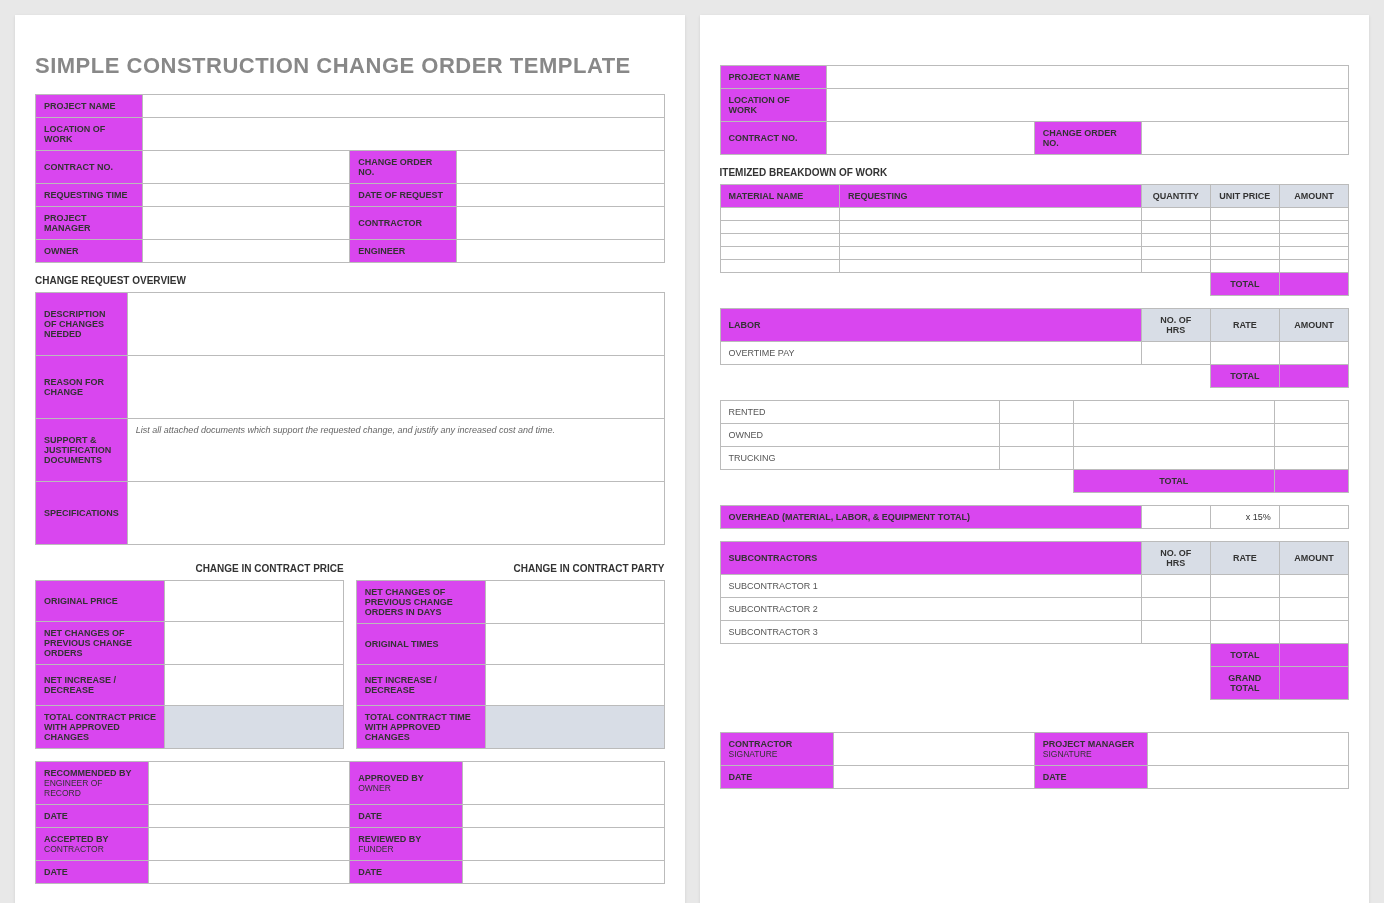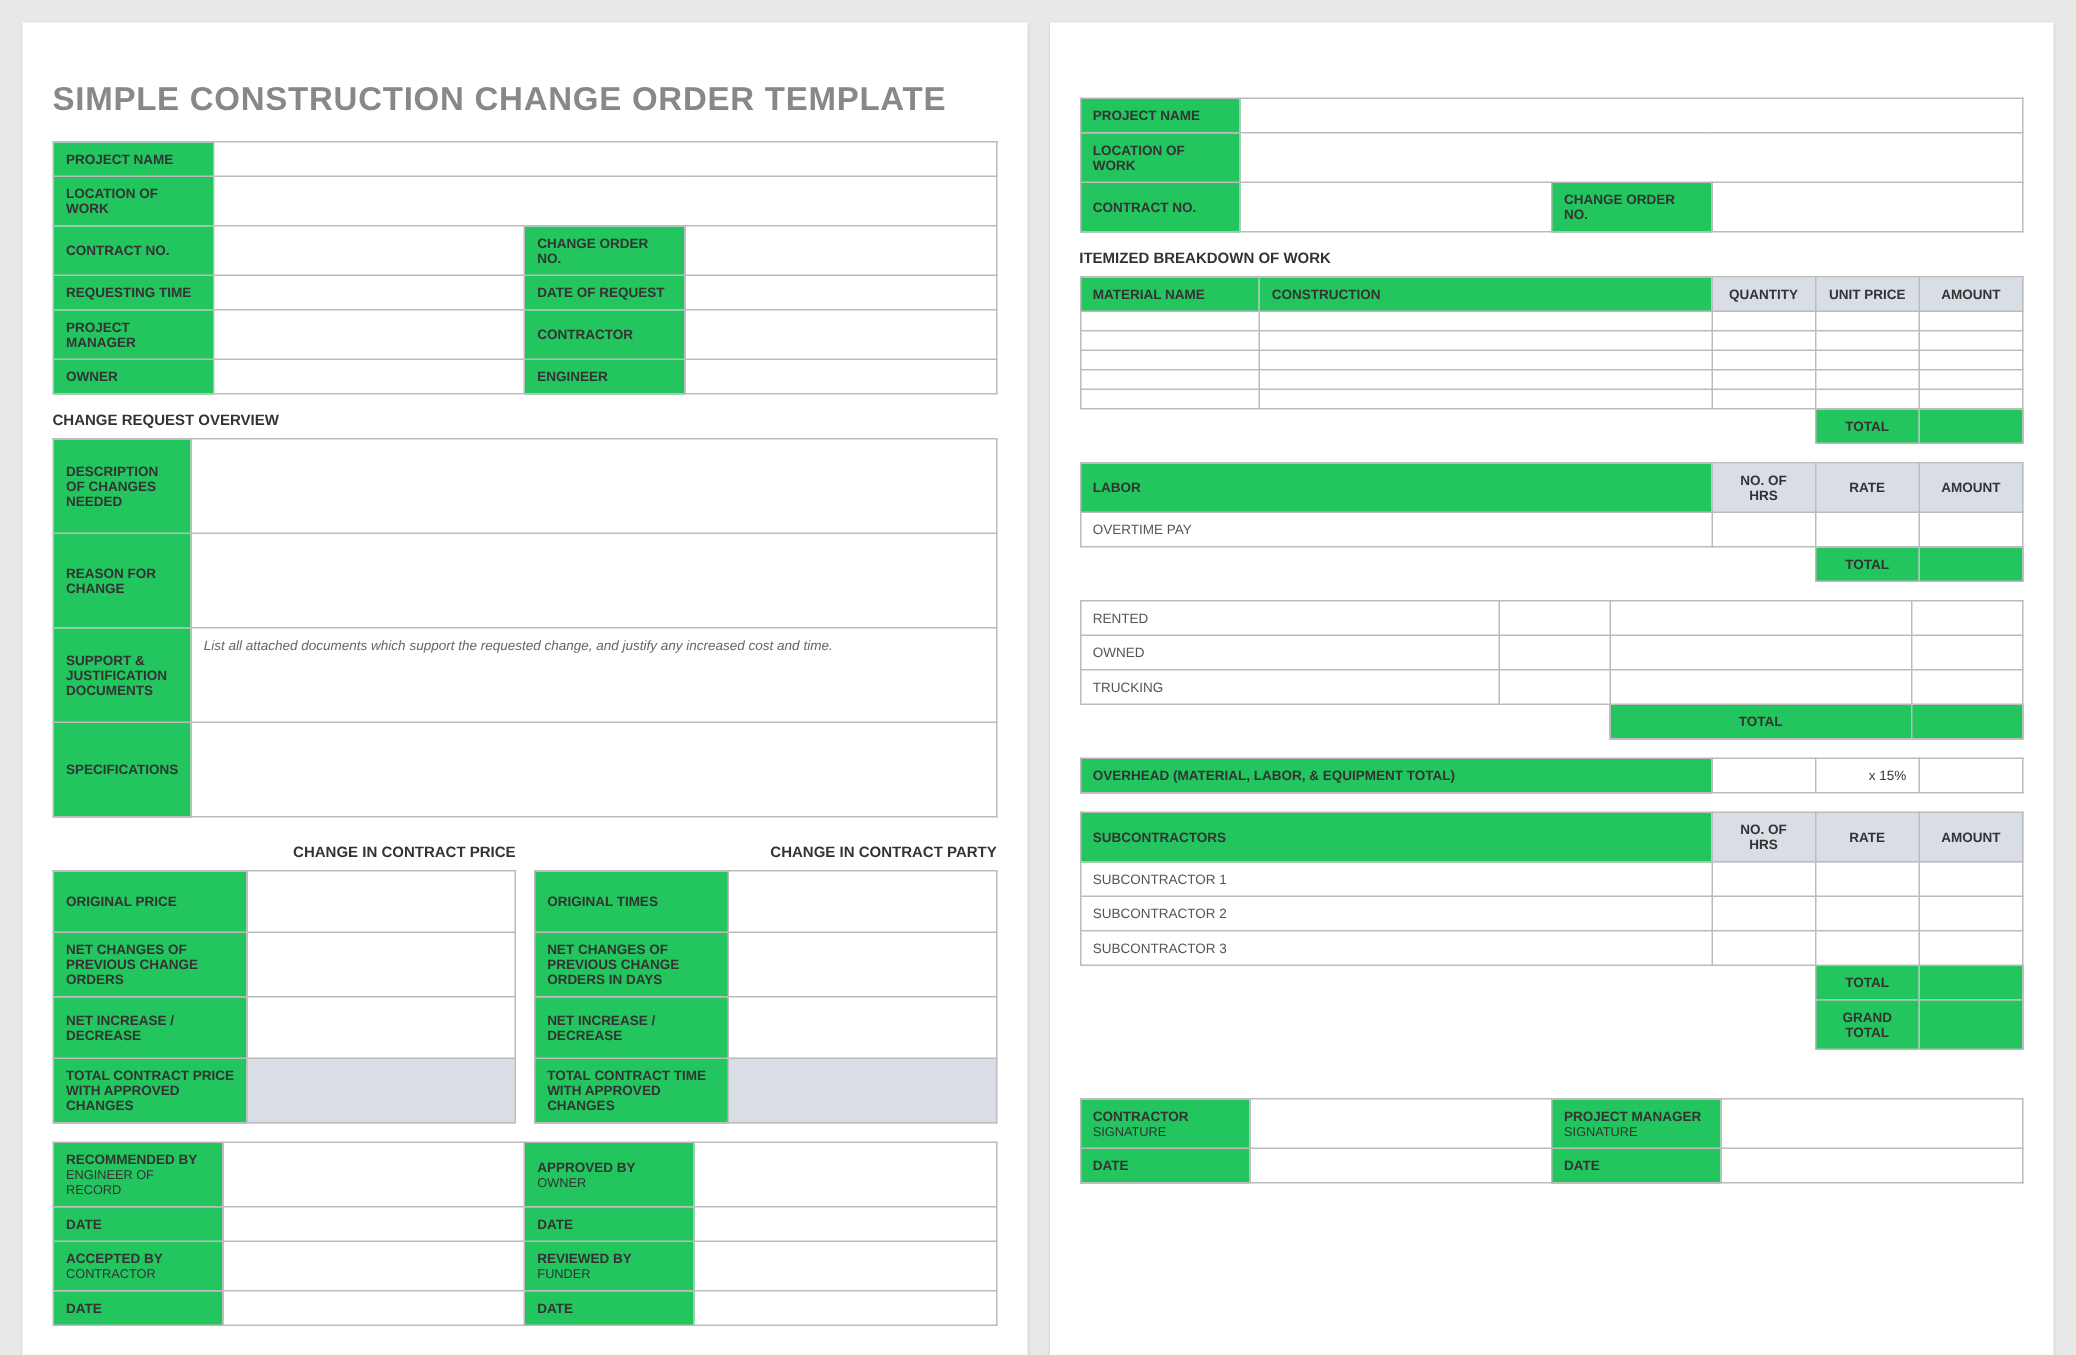--- a/index.html
+++ b/index.html
@@ -1,21 +1,21 @@
 <!DOCTYPE html>
 <html><head>
 <meta charset="utf-8">
 <style>
 body{margin:0;padding:15px;background:#e8e8e8;font-family:Arial,Helvetica,sans-serif;font-size:10px;color:#333}
 .wrap{display:flex;gap:15px}
 .page{background:#fff;padding:20px;width:660px;box-shadow:0 1px 3px rgba(0,0,0,.1)}
 h1{font-size:22px;color:#888;font-weight:600;margin:18px 0 15px;letter-spacing:.5px}
 table{border-collapse:collapse;width:100%;margin-bottom:12px}
 td,th{border:1px solid #bbb;padding:6px 8px;text-align:left;font-size:9px}
-.hcell{background:#22c55e;font-weight:bold;font-size:9px}
+.hcell{background:#d946ef;font-weight:bold;font-size:9px}
 .hcell2{background:#d8dde6;font-weight:bold;text-align:center}
 .sect{font-weight:bold;margin:8px 0 6px;font-size:10px}
 .half{display:flex;gap:12px}
 .half>div{flex:1}
 .shead{text-align:right;font-weight:bold;margin:6px 0;font-size:10px}
 .sub{font-weight:normal;font-size:8.5px}
 .tall td{height:50px}
 .ital{font-style:italic;color:#666;vertical-align:top;padding-top:6px}
 .rbl{font-size:9px;color:#555}
 .nb{border:none}
@@ -109,25 +109,25 @@
                 <td style="background:#d8dde6"></td>
               </tr>
 </tbody>
           </table>
 </div>
 <div>
 <div class="shead">CHANGE IN CONTRACT PARTY</div>
 <table>
 <tbody>
               <tr>
+                <td class="hcell" style="height:28px">NET CHANGES OF PREVIOUS CHANGE ORDERS IN DAYS</td>
+                <td></td>
+              </tr>
+<tr>
                 <td class="hcell" style="width:42%;height:28px">ORIGINAL TIMES</td>
-                <td></td>
-              </tr>
-<tr>
-                <td class="hcell" style="height:28px">NET CHANGES OF PREVIOUS CHANGE ORDERS IN DAYS</td>
                 <td></td>
               </tr>
 <tr>
                 <td class="hcell" style="height:28px">NET INCREASE / DECREASE</td>
                 <td></td>
               </tr>
 <tr>
                 <td class="hcell" style="height:28px">TOTAL CONTRACT TIME WITH APPROVED CHANGES</td>
                 <td style="background:#d8dde6"></td>
               </tr>
@@ -197,21 +197,21 @@
             <td></td>
           </tr>
 </tbody>
       </table>
 
 <div class="sect">ITEMIZED BREAKDOWN OF WORK</div>
 <table>
 <tbody>
           <tr>
             <td class="hcell" style="width:19%">MATERIAL NAME</td>
-            <td class="hcell">CONSTRUCTION</td>
+            <td class="hcell">REQUESTING</td>
             <td class="hcell2" style="width:11%">QUANTITY</td>
             <td class="hcell2" style="width:11%">UNIT PRICE</td>
             <td class="hcell2" style="width:11%">AMOUNT</td>
           </tr>
 <tr>
             <td></td>
             <td></td>
             <td></td>
             <td></td>
             <td></td>

